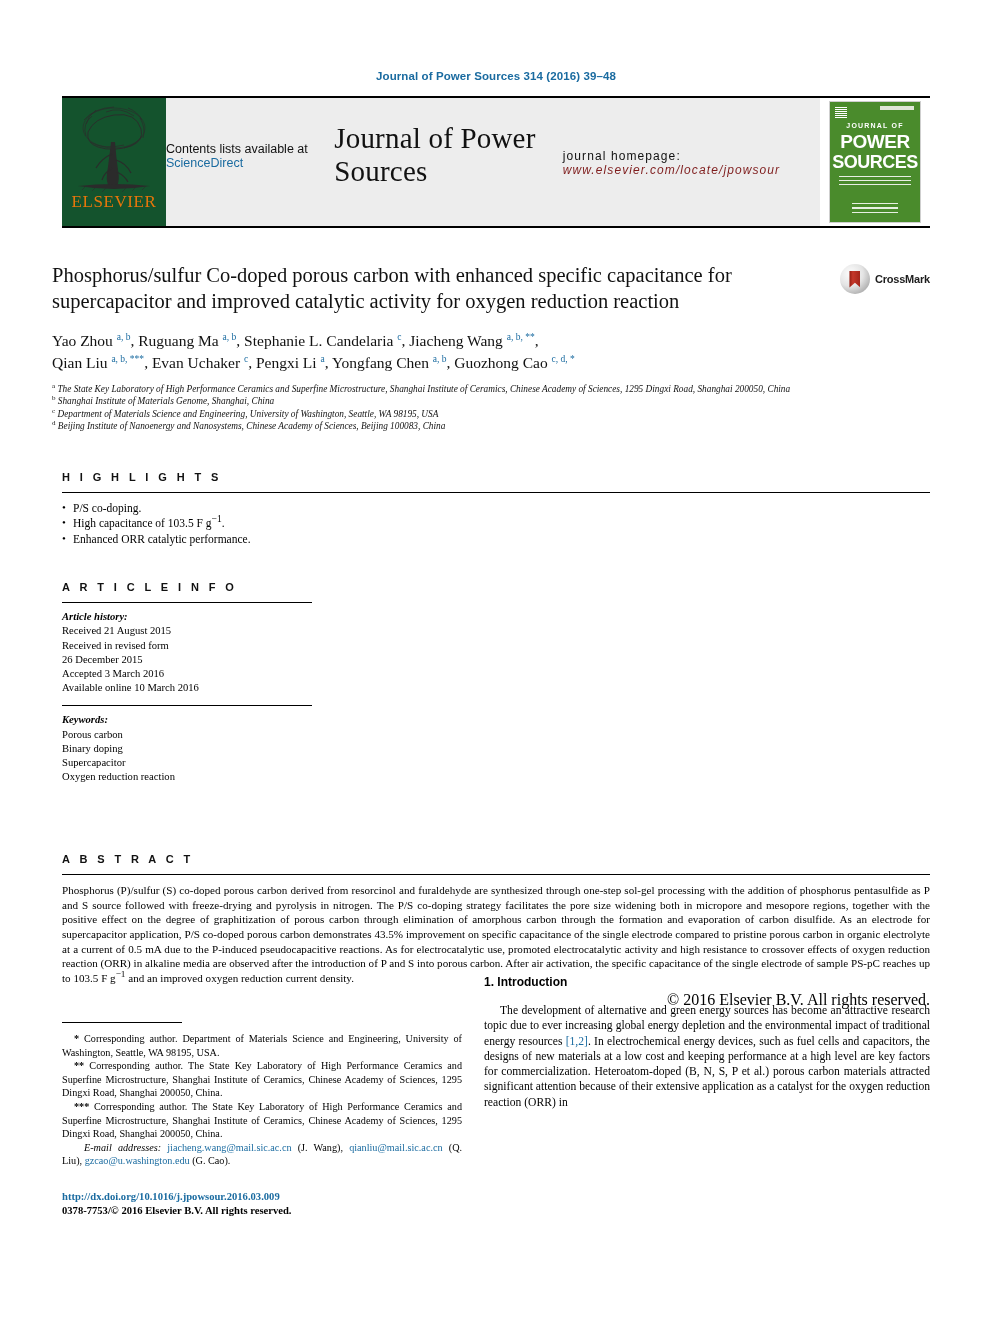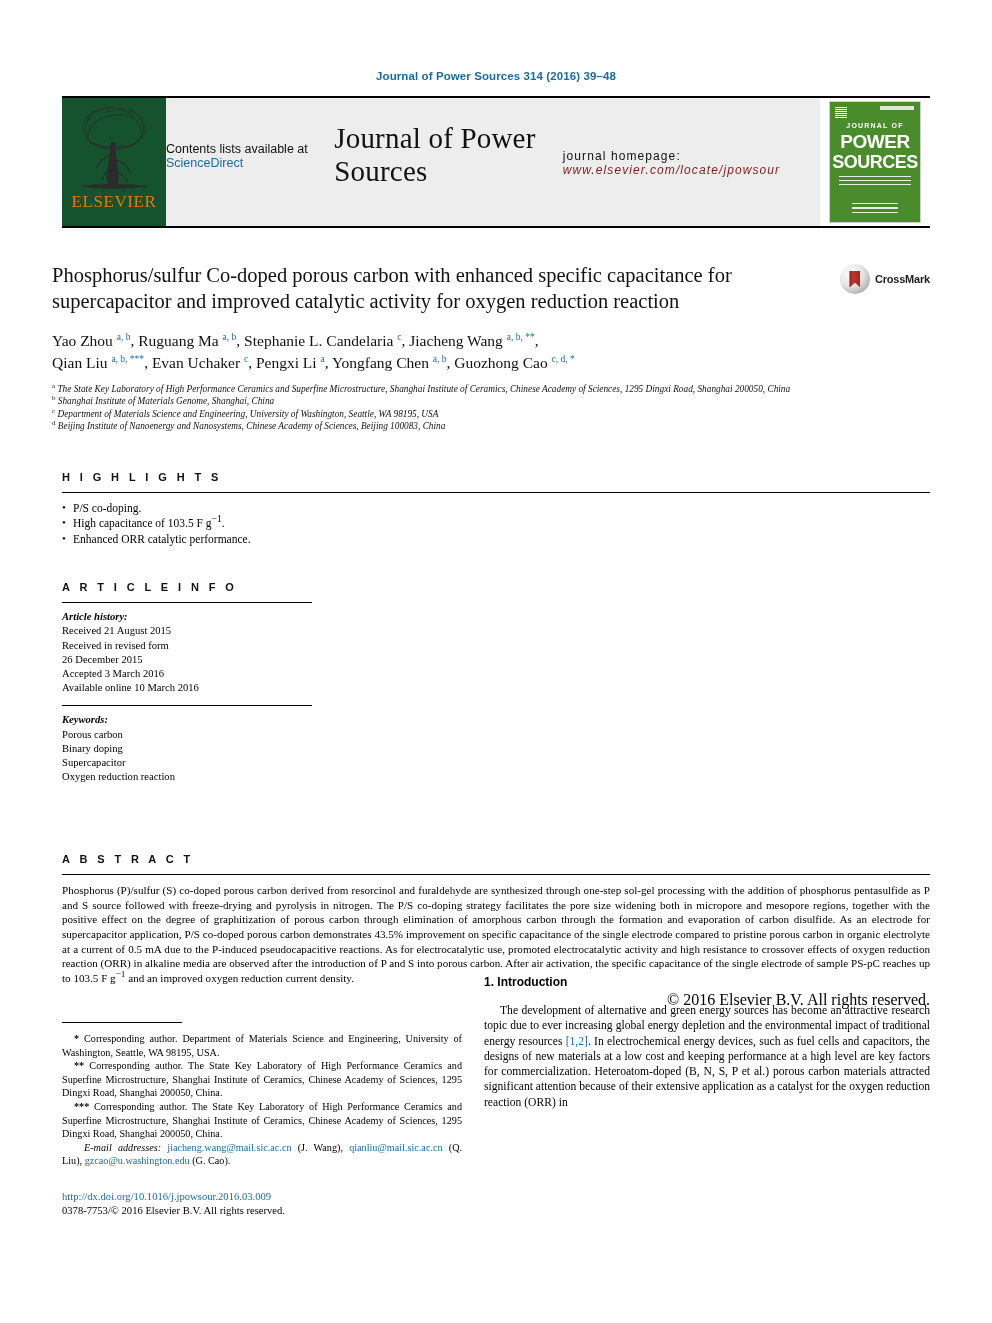--- a/index.html
+++ b/index.html
@@ -252,20 +252,21 @@
     text-align: justify;
   }
   .footnotes p { margin: 0; text-indent: 12px; }
   .footnotes .email-line { text-indent: 22px; }
   .link { color: #1a6ba0; }
   .doi-block {
     margin-top: 22px;
     font-family: "Liberation Serif", serif;
     font-size: 10.6px;
     line-height: 14px;
+    font-weight: bold;
   }
   .doi-block .doi { color: #1a6ba0; }
   .intro-head {
     font-family: "Liberation Sans", sans-serif;
     font-size: 12px;
     font-weight: bold;
     margin: 0 0 14px 0;
   }
   .intro-body {
     font-family: "Liberation Serif", serif;

